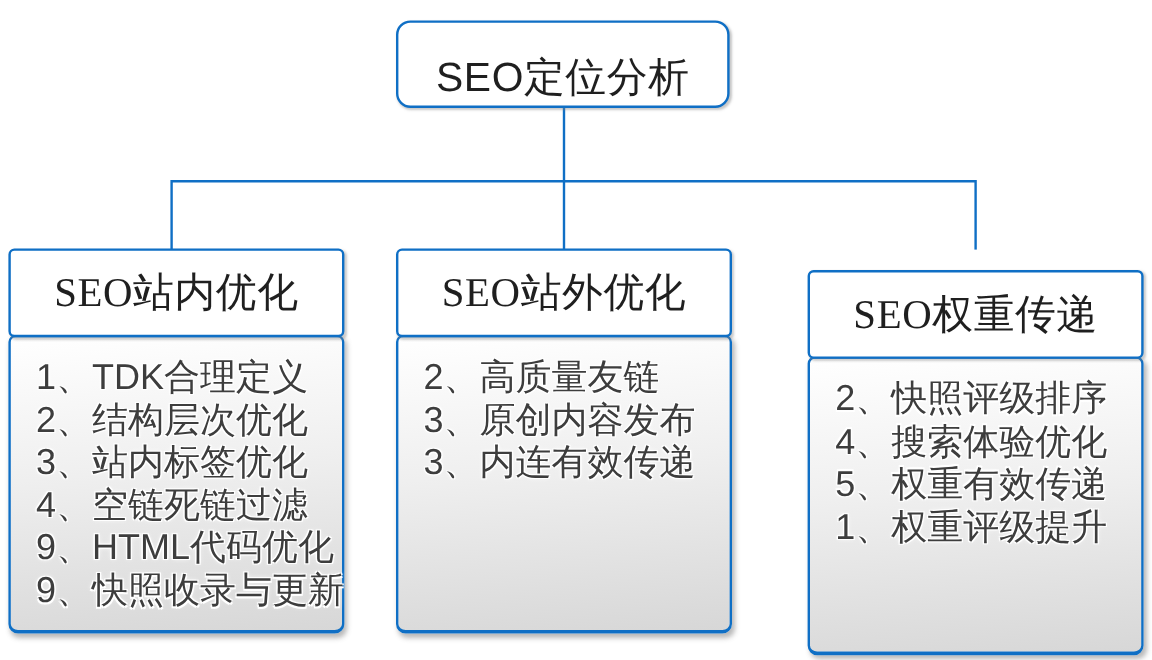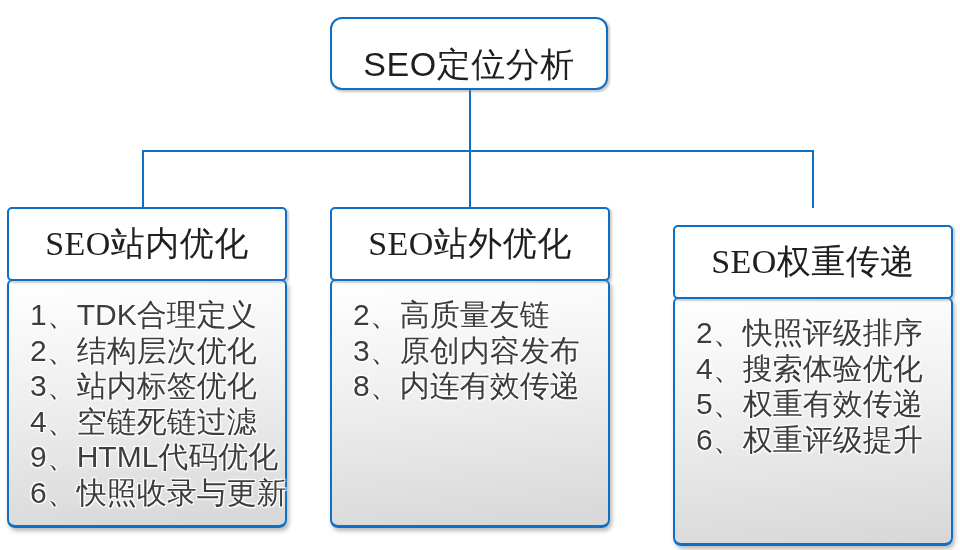--- a/index.html
+++ b/index.html
@@ -120,47 +120,47 @@
       <span class="node-title">SEO站内优化</span>
     </div>
     <div class="column-body">
       <ul class="item-list">
 
       <li>1、TDK合理定义</li>
           <li>2、结构层次优化</li>
           <li>3、站内标签优化</li>
           <li>4、空链死链过滤</li>
           <li>9、HTML代码优化</li>
-          <li>6、快照收录与更新</li>
+          <li>9、快照收录与更新</li>
         </ul>
     </div>
   </div>
 
   <div class="column col-2">
     <div class="column-header">
       <span class="node-title">SEO站外优化</span>
     </div>
     <div class="column-body">
       <ul class="item-list">
 
           <li>2、高质量友链</li>
           <li>3、原创内容发布</li>
-          <li>8、内连有效传递</li>
+          <li>3、内连有效传递</li>
         </ul>
     </div>
   </div>
 
   <div class="column col-3">
     <div class="column-header">
       <span class="node-title">SEO权重传递</span>
     </div>
     <div class="column-body">
       <ul class="item-list">
 
           <li>2、快照评级排序</li>
           <li>4、搜索体验优化</li>
           <li>5、权重有效传递</li>
-          <li>6、权重评级提升</li>
+          <li>1、权重评级提升</li>
         </ul>
     </div>
   </div>
 
 </div>
 
 </body></html>

